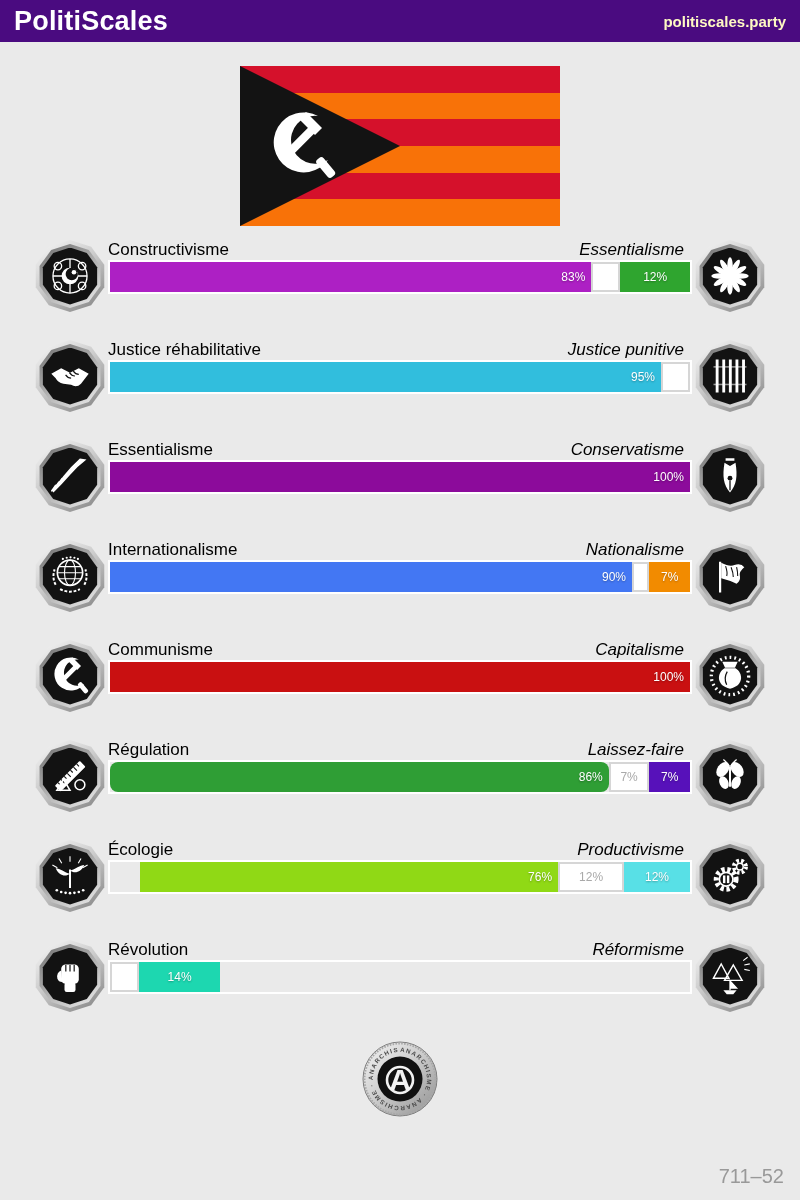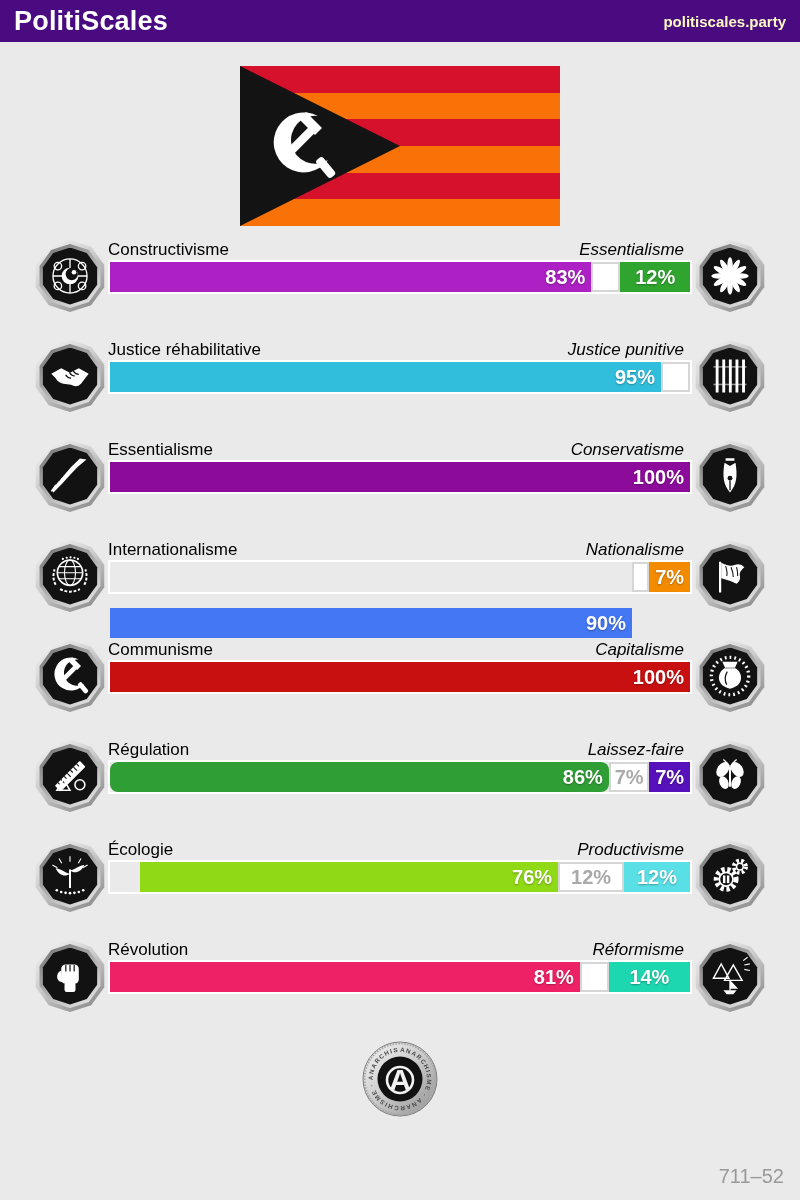--- a/index.html
+++ b/index.html
@@ -33,21 +33,21 @@
               display:flex;align-items:center;justify-content:center;}
   .art{width:44px;height:44px;}
   .axis-label{position:absolute;top:0;font-size:17px;color:#000;line-height:19px;}
   .axis-label-left{left:108px;} .axis-label-right{right:116px;font-style:italic;}
   .bar{position:absolute;left:108px;top:20px;width:584px;height:34px;
        border:2px solid #ffffff;box-sizing:border-box;display:flex;background:#eaeaea;}
   .seg{height:100%;display:flex;align-items:center;box-sizing:border-box;overflow:hidden;}
   .seg-left{justify-content:flex-end;padding-right:6px;}
   .seg-neutral{background:#ffffff;box-shadow:inset 0 0 0 2px #d6d6d6;justify-content:center;}
   .seg-right{justify-content:center;}
-  .pct{font-size:20px;font-weight:bold;color:#fff;white-space:nowrap;
+  .pct{font-size:12px;font-weight:normal;color:#fff;white-space:nowrap;
        text-shadow:0 1px 2px rgba(0,0,0,0.30);text-align:center;}
   .pct-neutral{color:#a9a9a9;text-shadow:none;}
   
   .seal{width:78px;height:78px;margin:0 auto;}
   .footer-code{position:absolute;right:16px;bottom:12px;font-size:20px;color:#999;}
   .defs{position:absolute;width:0;height:0;overflow:hidden;}
 </style>
 </head>
 <body>
 
@@ -349,21 +349,21 @@
           <svg class="art" viewBox="0 0 40 40">
                   <use href="#i-globe"></use>
                 </svg>
               </div>
             </div>
           </div>
       </div>
       <span class="axis-label axis-label-left">Internationalisme</span>
       <span class="axis-label axis-label-right">Nationalisme</span>
       <div class="bar">
-        <div class="seg seg-left" style="width: 90%; background: rgb(67, 119, 243); margin-top: 46px;">
+        <div class="seg seg-left" style="width: 90%; background: rgb(67, 119, 243);">
             <span class="pct">90%</span>
           </div>
         <div class="seg seg-neutral" style="width: 3%;">
             <span class="pct pct-neutral"></span>
           </div>
         <div class="seg seg-right" style="width: 7%; background: rgb(242, 139, 0);">
             <span class="pct">7%</span>
           </div>
       </div>
       <div class="coin coin-right">
@@ -498,23 +498,20 @@
           <svg class="art" viewBox="0 0 40 40">
                   <use href="#i-fist"></use>
                 </svg>
               </div>
             </div>
           </div>
       </div>
       <span class="axis-label axis-label-left">Révolution</span>
       <span class="axis-label axis-label-right">Réformisme</span>
       <div class="bar">
-        <div class="seg seg-left" style="width: 81%; background: rgb(238, 33, 102);">
-            <span class="pct">81%</span>
-          </div>
         <div class="seg seg-neutral" style="width: 5%;">
             <span class="pct pct-neutral"></span>
           </div>
         <div class="seg seg-right" style="width: 14%; background: rgb(29, 215, 176);">
             <span class="pct">14%</span>
           </div>
       </div>
       <div class="coin coin-right">
         <div class="deca coin-outer">
             <div class="deca coin-mid">

